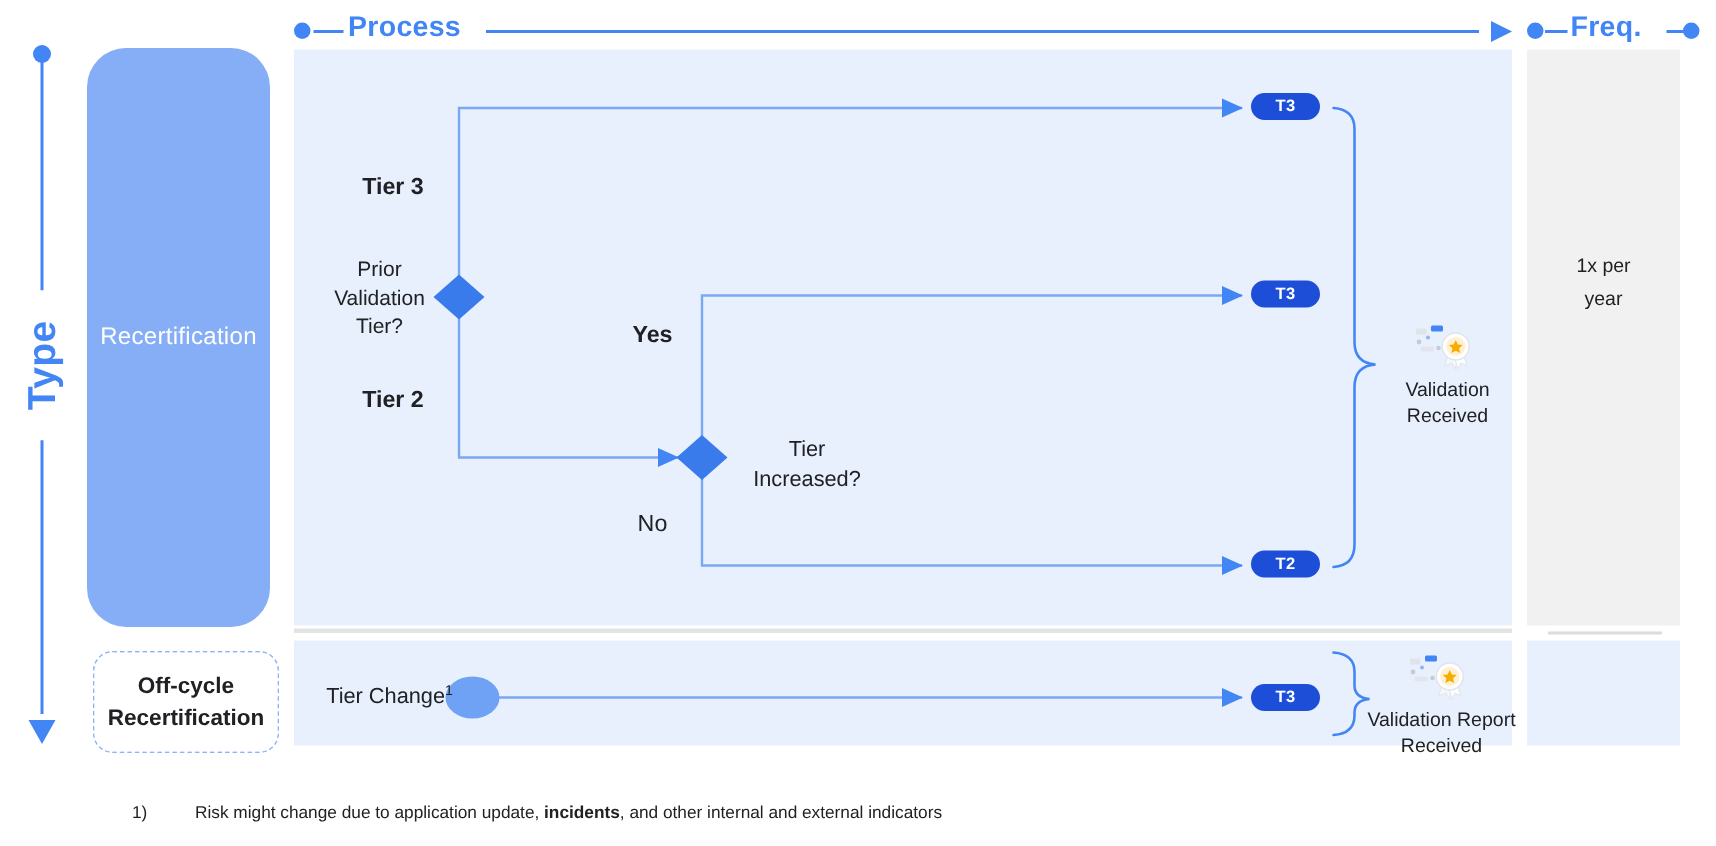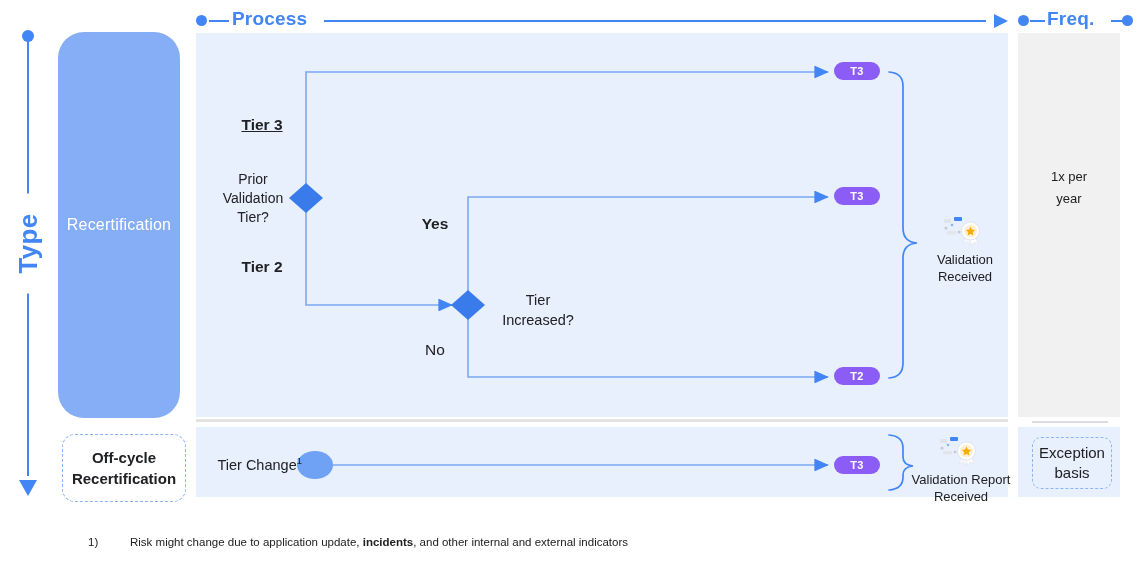--- a/index.html
+++ b/index.html
@@ -125,39 +125,39 @@
   }
 
   
   #flow-svg { position: absolute; left: 196px; top: 33px; width: 812px; height: 384px; }
   #offcycle-svg { position: absolute; left: 196px; top: 427px; width: 812px; height: 70px; }
 
   
   .flow-text {
     position: absolute; color: #202124; text-align: center;
   }
-  #label-tier3 { left: 212px; top: 116px; width: 100px; font-size: 15.5px; font-weight: bold; text-decoration: underline; }
+  #label-tier3 { left: 212px; top: 116px; width: 100px; font-size: 15.5px; font-weight: bold; }
   #label-tier2 { left: 212px; top: 258px; width: 100px; font-size: 15.5px; font-weight: bold; }
   #label-prior-validation {
     left: 206px; top: 170px; width: 94px; font-size: 14px; line-height: 19px;
   }
   #label-yes { left: 390px; top: 215px; width: 90px; font-size: 15.5px; font-weight: bold; }
   #label-no  { left: 390px; top: 341px; width: 90px; font-size: 15.5px; font-weight: normal; }
   #label-tier-increased {
     left: 478px; top: 290px; width: 120px; font-size: 14.5px; line-height: 20px;
   }
   #label-risk-change {
     left: 194px; top: 455px; width: 108px; font-size: 14.5px; text-align: right;
   }
   #label-risk-change sup { font-size: 9.5px; }
 
   
   .tier-pill {
     position: absolute; width: 46px; height: 18px; border-radius: 10px;
-    background: #8b5cf6; color: #ffffff; font-size: 11px; font-weight: bold;
+    background: #1d4ed8; color: #ffffff; font-size: 11px; font-weight: bold;
     display: flex; align-items: center; justify-content: center; letter-spacing: .3px;
   }
   #pill-t3-top    { left: 834px; top: 62px; }
   #pill-t3-middle { left: 834px; top: 187px; }
   #pill-t2-bottom { left: 834px; top: 367px; }
   #pill-t3-offcycle { left: 834px; top: 456px; }
 
   
   .outcome { position: absolute; text-align: center; }
   .outcome .outcome-label {
@@ -305,22 +305,19 @@
       <path d="M25 21 L22 30 L27 28 L29 32 L32 22 Z" fill="#f6f8fb" stroke="#e3e7ee" stroke-width="0.8"></path>
       <path d="M34 21 L37 30 L33 28 L31 32 L28 22 Z" fill="#ffffff" stroke="#e3e7ee" stroke-width="0.8"></path>
       <circle cx="29.5" cy="17" r="9" fill="#ffffff" stroke="#e0e4eb" stroke-width="1"></circle>
       <circle cx="29.5" cy="17" r="6.4" fill="#fef0d0"></circle>
       <path d="M29.5 12.6 L30.9 15.6 L34.1 16 L31.7 18.2 L32.4 21.4 L29.5 19.8 L26.6 21.4 L27.3 18.2 L24.9 16 L28.1 15.6 Z" fill="#f9ab00"></path>
     </svg>
     <div class="outcome-label"><span>Validation Report</span><br><span>Received</span></div>
   </div>
 
   <div id="freq-value-top"><span>1x per</span><br><span>year</span></div>
-  <div id="freq-value-bottom">
-      <span><span>Exception</span><br><span>basis</span></span>
-    </div>
 
   <div id="footnote">
     <span class="fn-marker">1)</span>
     <span class="fn-text"><span>Risk might change due to application update, </span><b>incidents</b><span>, and other internal and external indicators</span></span>
   </div>
 
 </div>
 
 </body></html>

